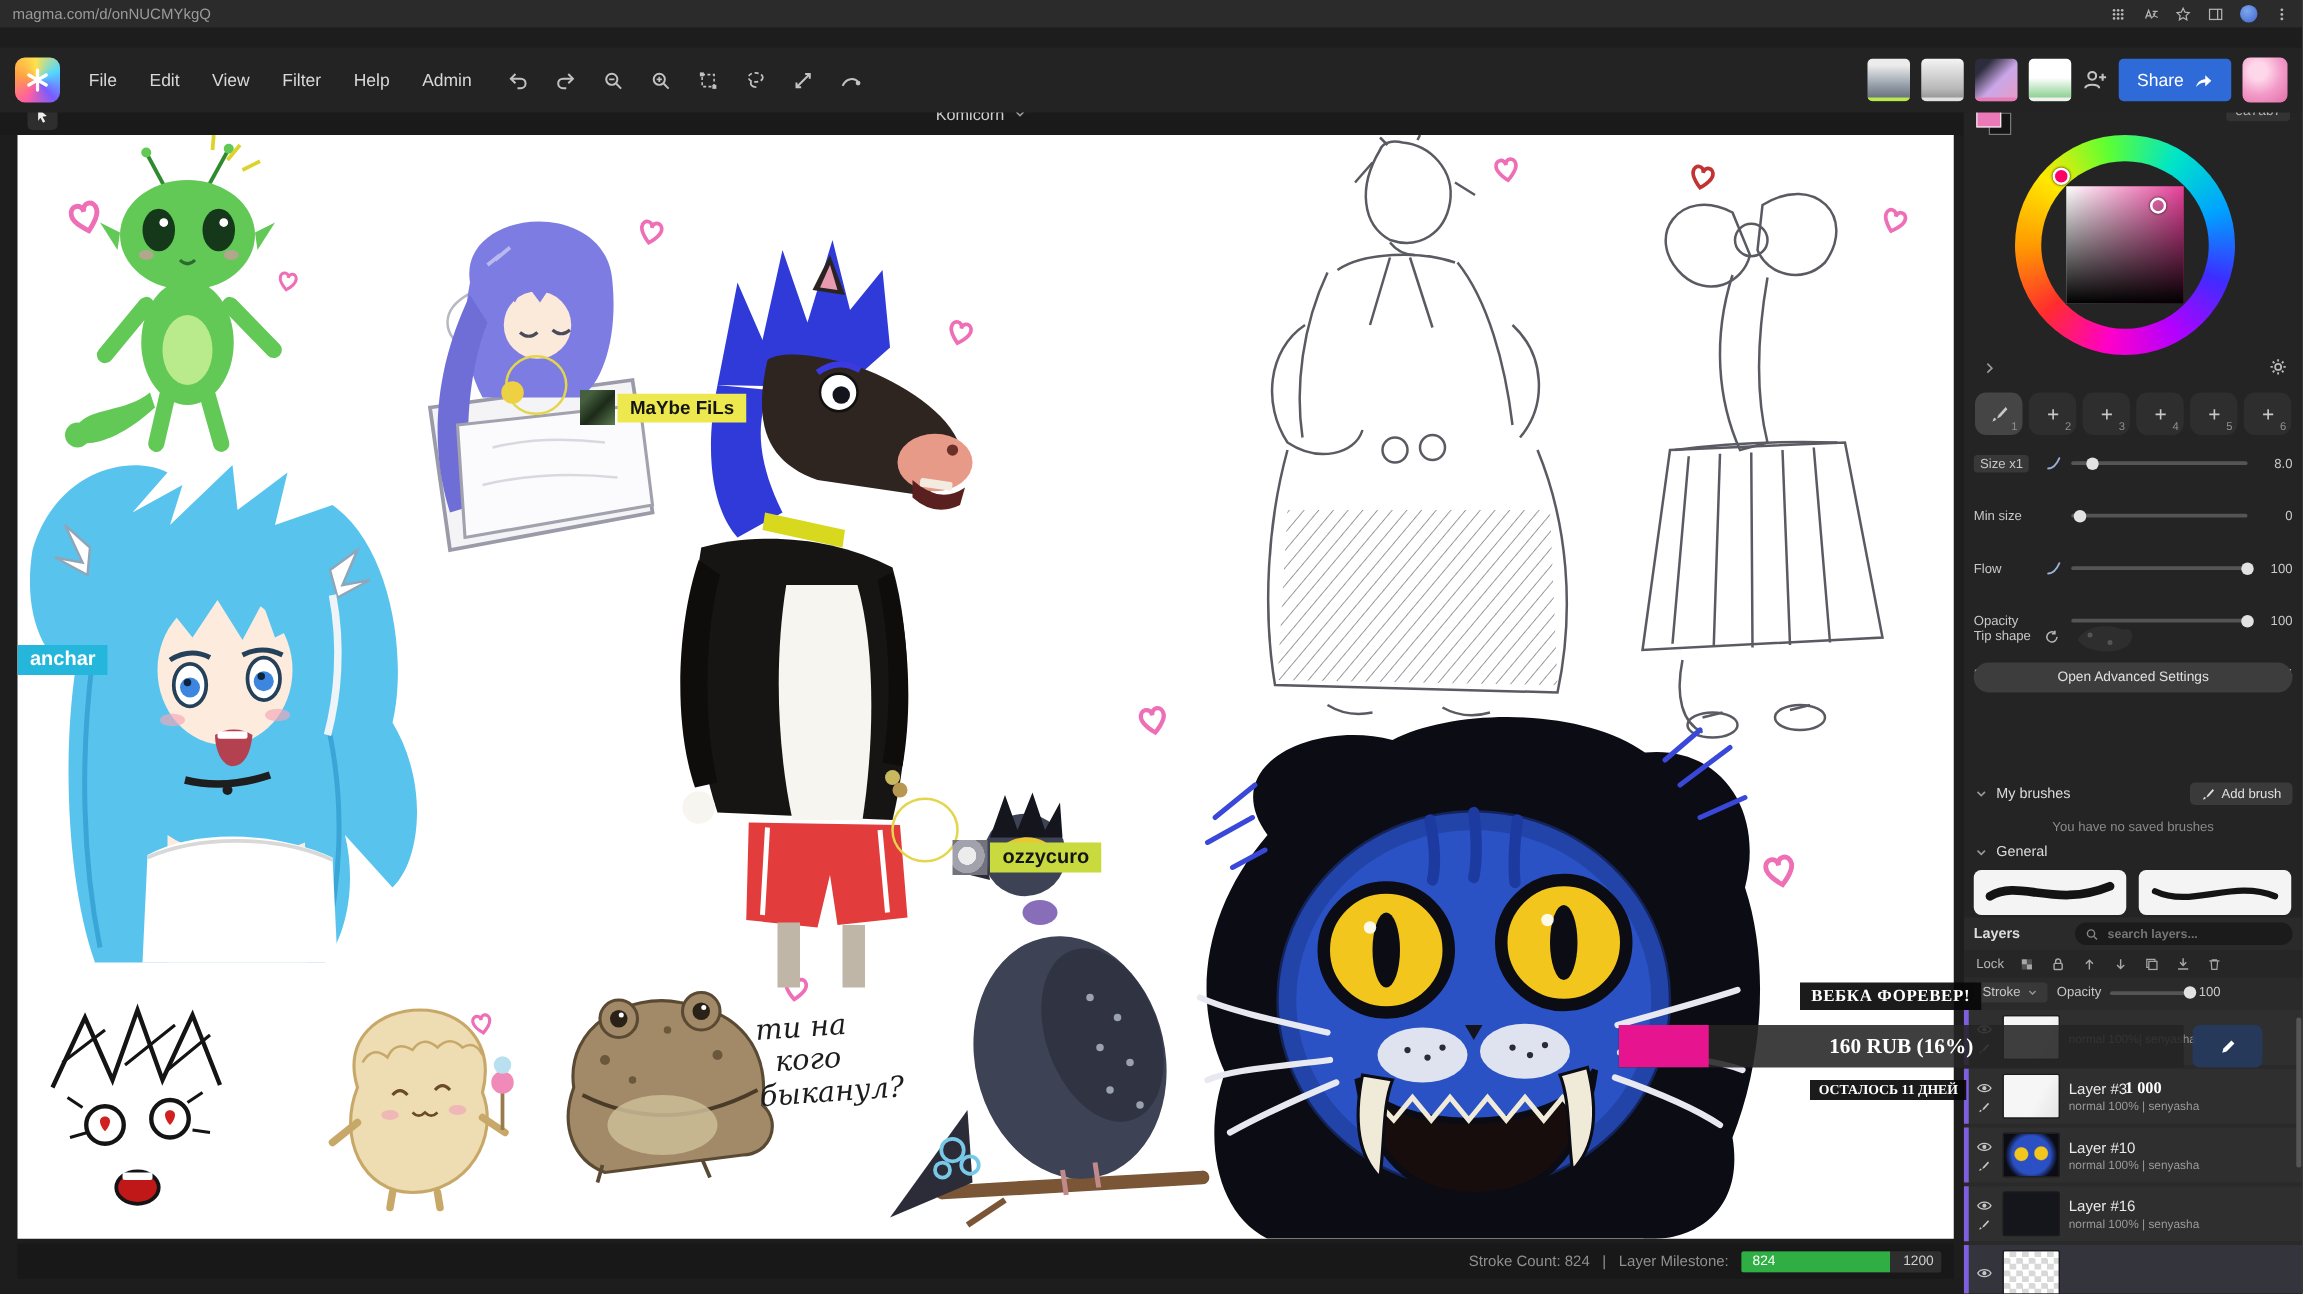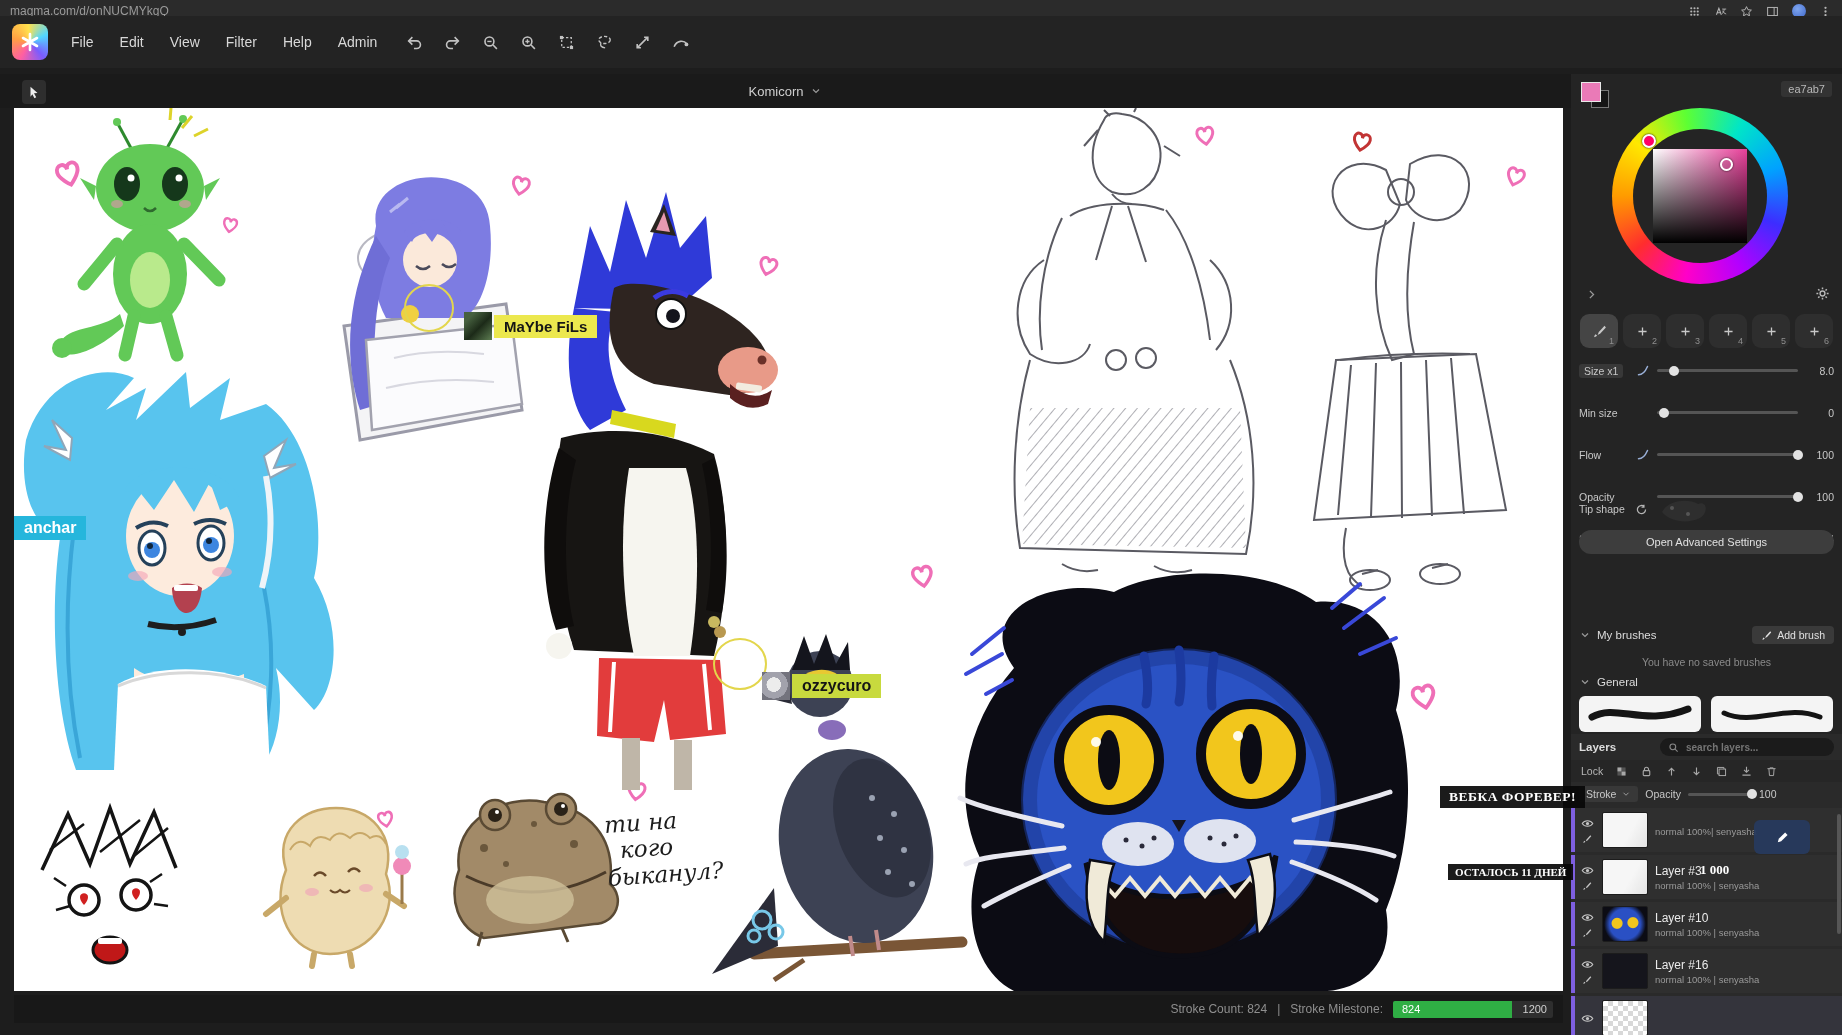--- a/index.html
+++ b/index.html
@@ -9,21 +9,21 @@
   svg.ic{display:block;}
 
   
   .topbar{position:absolute;left:0;top:0;right:0;height:22px;background:#2b2b2b;
           display:flex;align-items:center;padding:0 10px;font-size:12px;color:#9a9a9a;z-index:30;}
   .topbar .spacer{flex:1;}
   .tb-icons{display:flex;align-items:center;gap:13px;color:#b5b5b5;}
   .tb-av{width:14px;height:14px;border-radius:50%;background:radial-gradient(circle at 40% 35%,#7fa6ef,#3d66c9);}
 
   
-  .menubar{position:absolute;left:0;top:16px;right:0;height:52px;background:#232323;
+  .menubar{position:absolute;left:0;top:38px;right:0;height:52px;background:#232323;
            display:flex;align-items:center;padding:0 12px;z-index:30;}
   .logo{width:36px;height:36px;border-radius:8px;margin-right:10px;position:relative;
         background:conic-gradient(from 210deg,#ff5fa2,#ff9f43,#ffe14d,#52d7ff,#7a5cff,#ff5fa2);}
   .logo svg{position:absolute;inset:8px;}
   .menu-item{padding:6px 13px;font-size:14px;color:#d8d8d8;}
   .tool-icons{display:flex;align-items:center;gap:21px;margin-left:16px;color:#c2c2c2;}
   .right-cluster{margin-left:auto;display:flex;align-items:center;gap:9px;}
   .collab{width:34px;height:34px;border-radius:4px;position:relative;overflow:hidden;}
   .collab::after{content:"";position:absolute;left:0;right:0;bottom:0;height:3px;background:var(--u);}
   .c1{background:linear-gradient(180deg,#ececec 15%,#9aa3ad 60%,#5d6670);--u:#b8e84a;}
@@ -390,20 +390,38 @@
           <svg class="ic" width="17" height="17">
             <use href="#i-expand"></use>
           </svg>
         </span>
       <span>
           <svg class="ic" width="17" height="17">
             <use href="#i-rope"></use>
           </svg>
         </span>
     </span>
+    <span class="right-cluster">
+      <span class="collab c1"></span>
+      <span class="collab c2"></span>
+      <span class="collab c3"></span>
+      <span class="collab c4"></span>
+      <span style="color:#c2c2c2">
+          <svg class="ic" width="20" height="18">
+            <use href="#i-person-add"></use>
+          </svg>
+        </span>
+      <span class="share-btn">
+        <span>Share</span>
+        <svg class="ic" width="15" height="15">
+            <use href="#i-share"></use>
+          </svg>
+      </span>
+      <span class="pony"></span>
+    </span>
   </div>
 
   <div class="titlebar">
     <span>Komicorn</span>
     <svg class="ic" width="12" height="12" style="color:#9a9a9a">
         <use href="#i-chev-d"></use>
       </svg>
   </div>
   <div class="cursor-tool">
       <svg class="ic" width="14" height="14">
@@ -690,21 +708,21 @@
     <div class="handwriting">
       <div>ти на</div>
       <div>кого</div>
       <div>быканул?</div>
     </div>
   </div>
 
   <div class="statusbar">
     <span>Stroke Count: 824</span>
     <span>|</span>
-    <span>Stroke Milestone:</span>
+    <span>Layer Milestone:</span>
     <span class="ms-track">
       <span class="ms-fill" style="width: 69%;">
           <span>824</span>
         </span>
       <span class="ms-target">1200</span>
     </span>
   </div>
 
   <div class="sidebar">
     <div class="abs swatch-front"></div>
@@ -1014,20 +1032,24 @@
               </span>
           </span>
           <span class="lthumb"></span>
         </div>
       </div>
       <div class="lay-scroll"></div>
     </div>
   </div>
 
   <div class="abs don don-title">ВЕБКА ФОРЕВЕР!</div>
+  <div class="abs don don-bar">
+    <span class="don-fill" style="width: 16%;"></span>
+    <span class="don-amt">160 RUB (16%)</span>
+  </div>
   <div class="abs don don-edit">
     <svg class="ic" width="15" height="15">
         <use href="#i-pencil"></use>
       </svg>
   </div>
   <div class="abs don don-days">ОСТАЛОСЬ 11 ДНЕЙ</div>
   <div class="abs don don-goal">1 000</div>
 
 </div>
 

